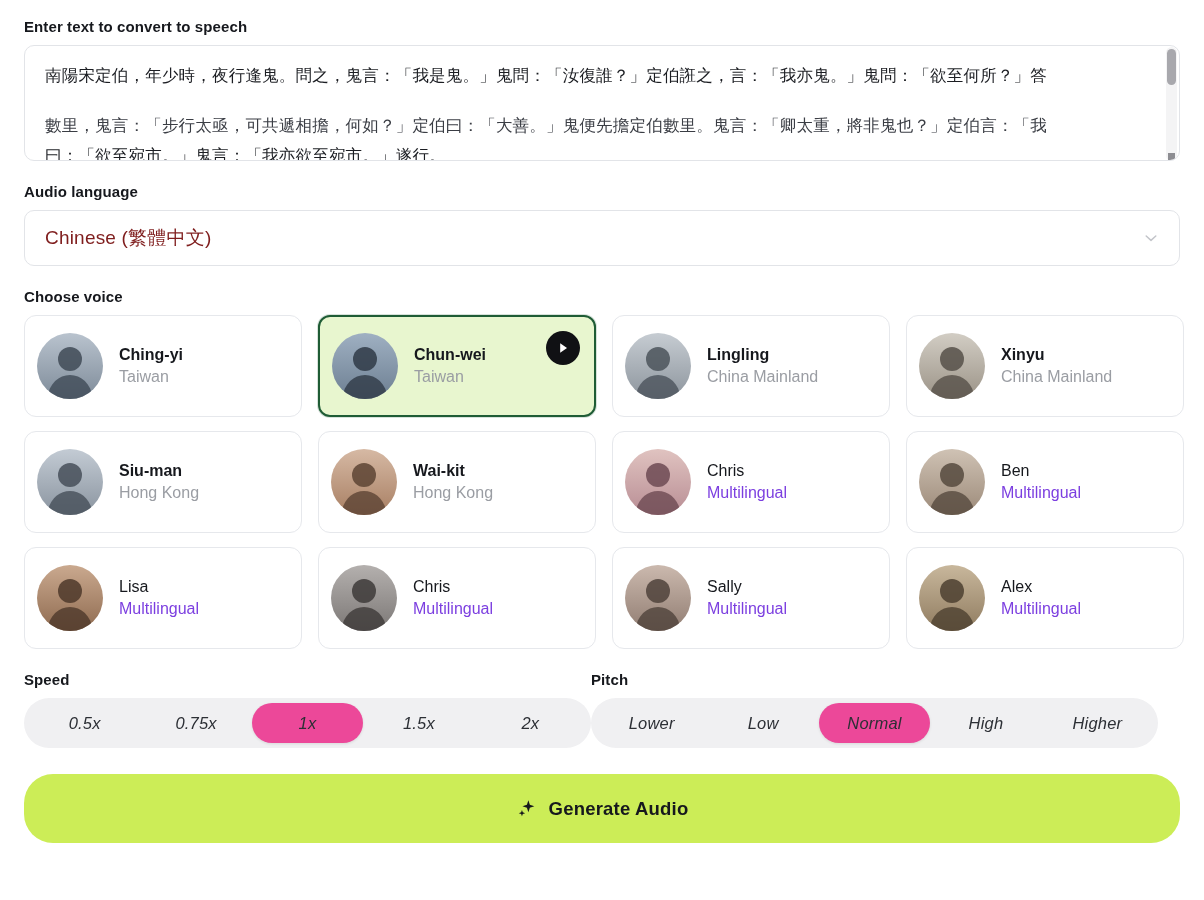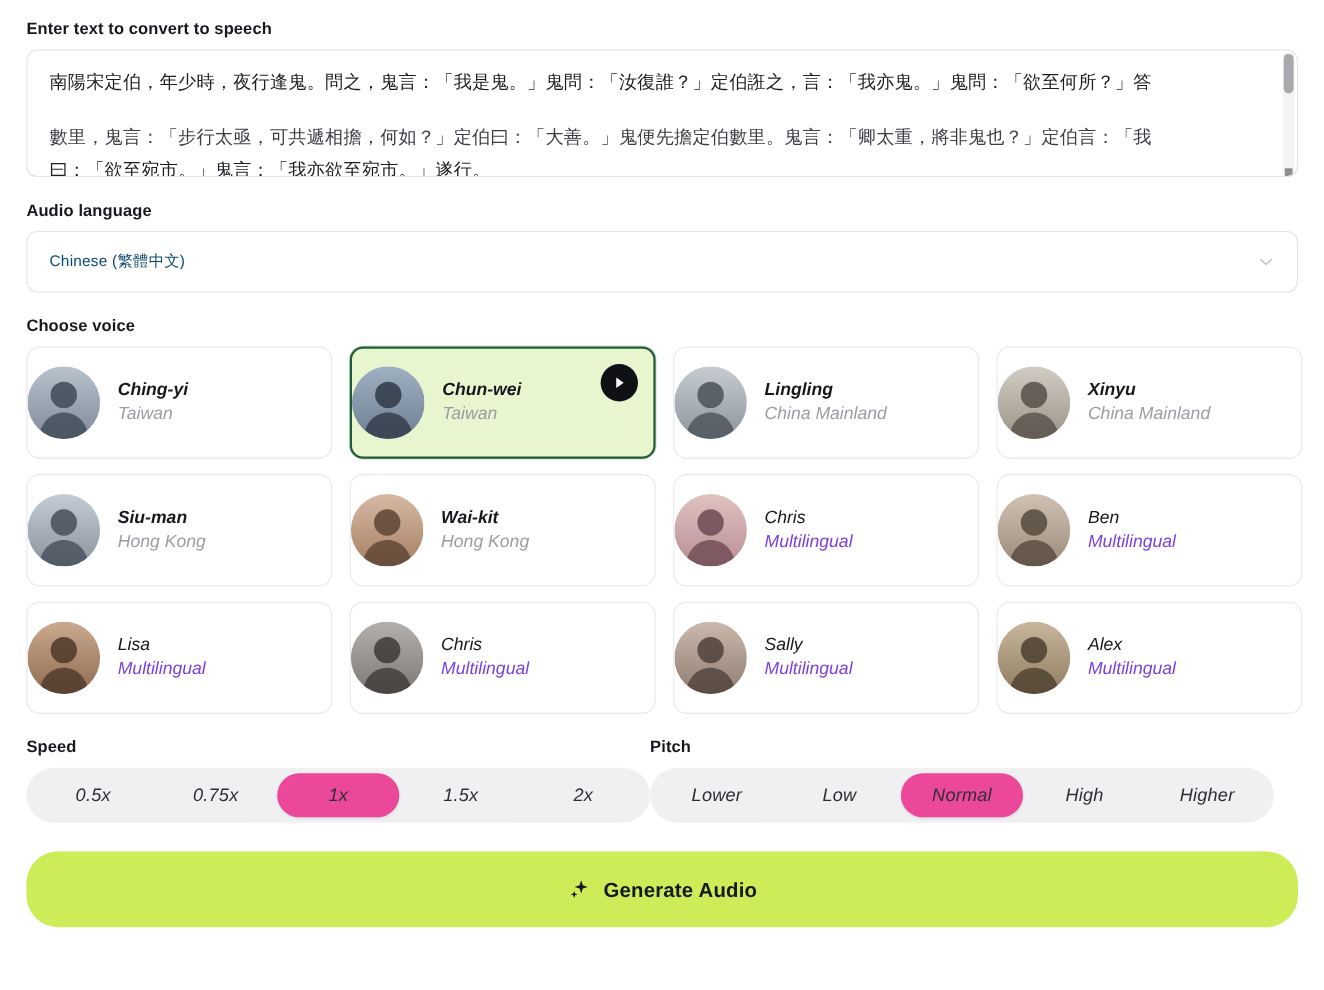--- a/index.html
+++ b/index.html
@@ -99,22 +99,22 @@
     height: 56px;
     border: 1px solid #e2e4e8;
     border-radius: 10px;
     background: #fff;
     display: flex;
     align-items: center;
     padding: 0 20px;
     cursor: pointer;
   }
   .select-value {
-    font-size: 14px;
-    color: #0c4a6e;
+    font-size: 19px;
+    color: #7f1d1d;
     letter-spacing: 0.2px;
   }
   .chevron {
     position: absolute;
     right: 20px;
     top: 50%;
     transform: translateY(-50%);
     width: 16px;
     height: 16px;
     display: block;
@@ -128,23 +128,22 @@
     width: 1156px;
   }
   .voice-card {
     position: relative;
     height: 102px;
     border: 1px solid #e6e8ec;
     border-radius: 12px;
     background: #fff;
     display: flex;
     align-items: center;
-    padding: 0 0;
+    padding: 0 12px;
     cursor: pointer;
-    font-style: italic;
   }
   .voice-card.selected {
     background: #e8f6cf;
     border: 2px solid #1f5c35;
     box-shadow: 0 0 0 1px rgba(31,92,53,0.18);
   }
   .avatar {
     width: 66px;
     height: 66px;
     border-radius: 50%;

